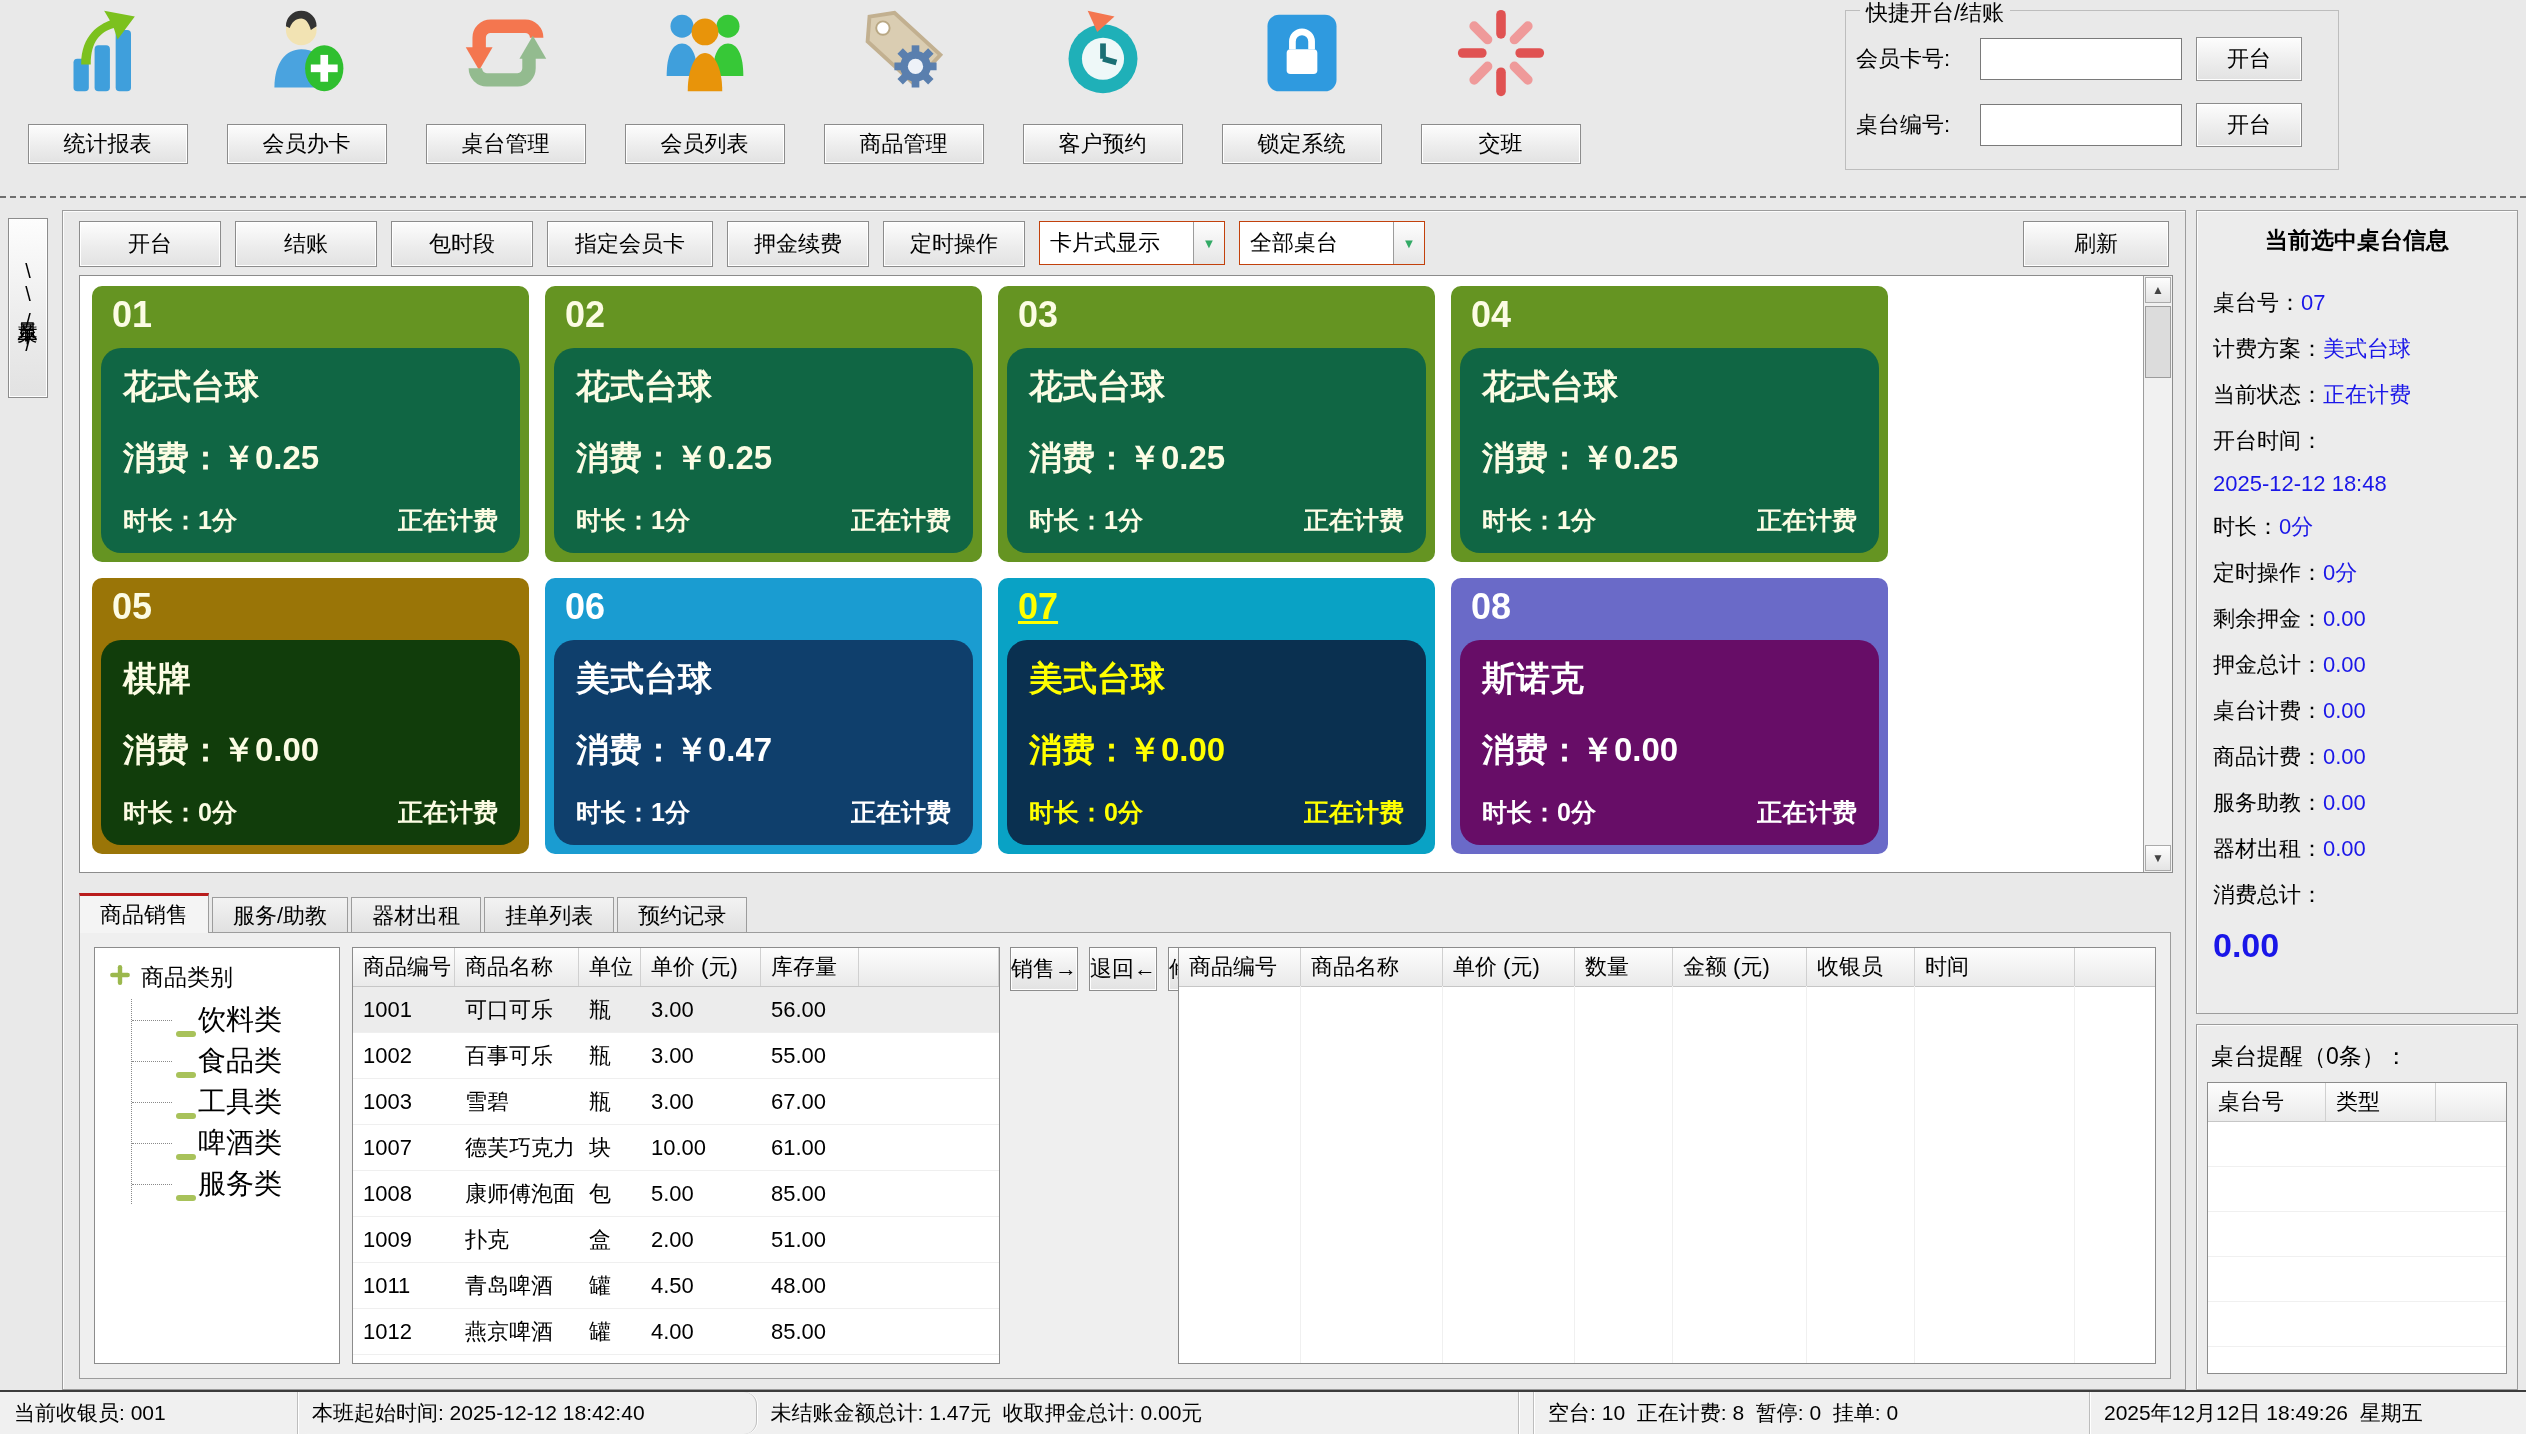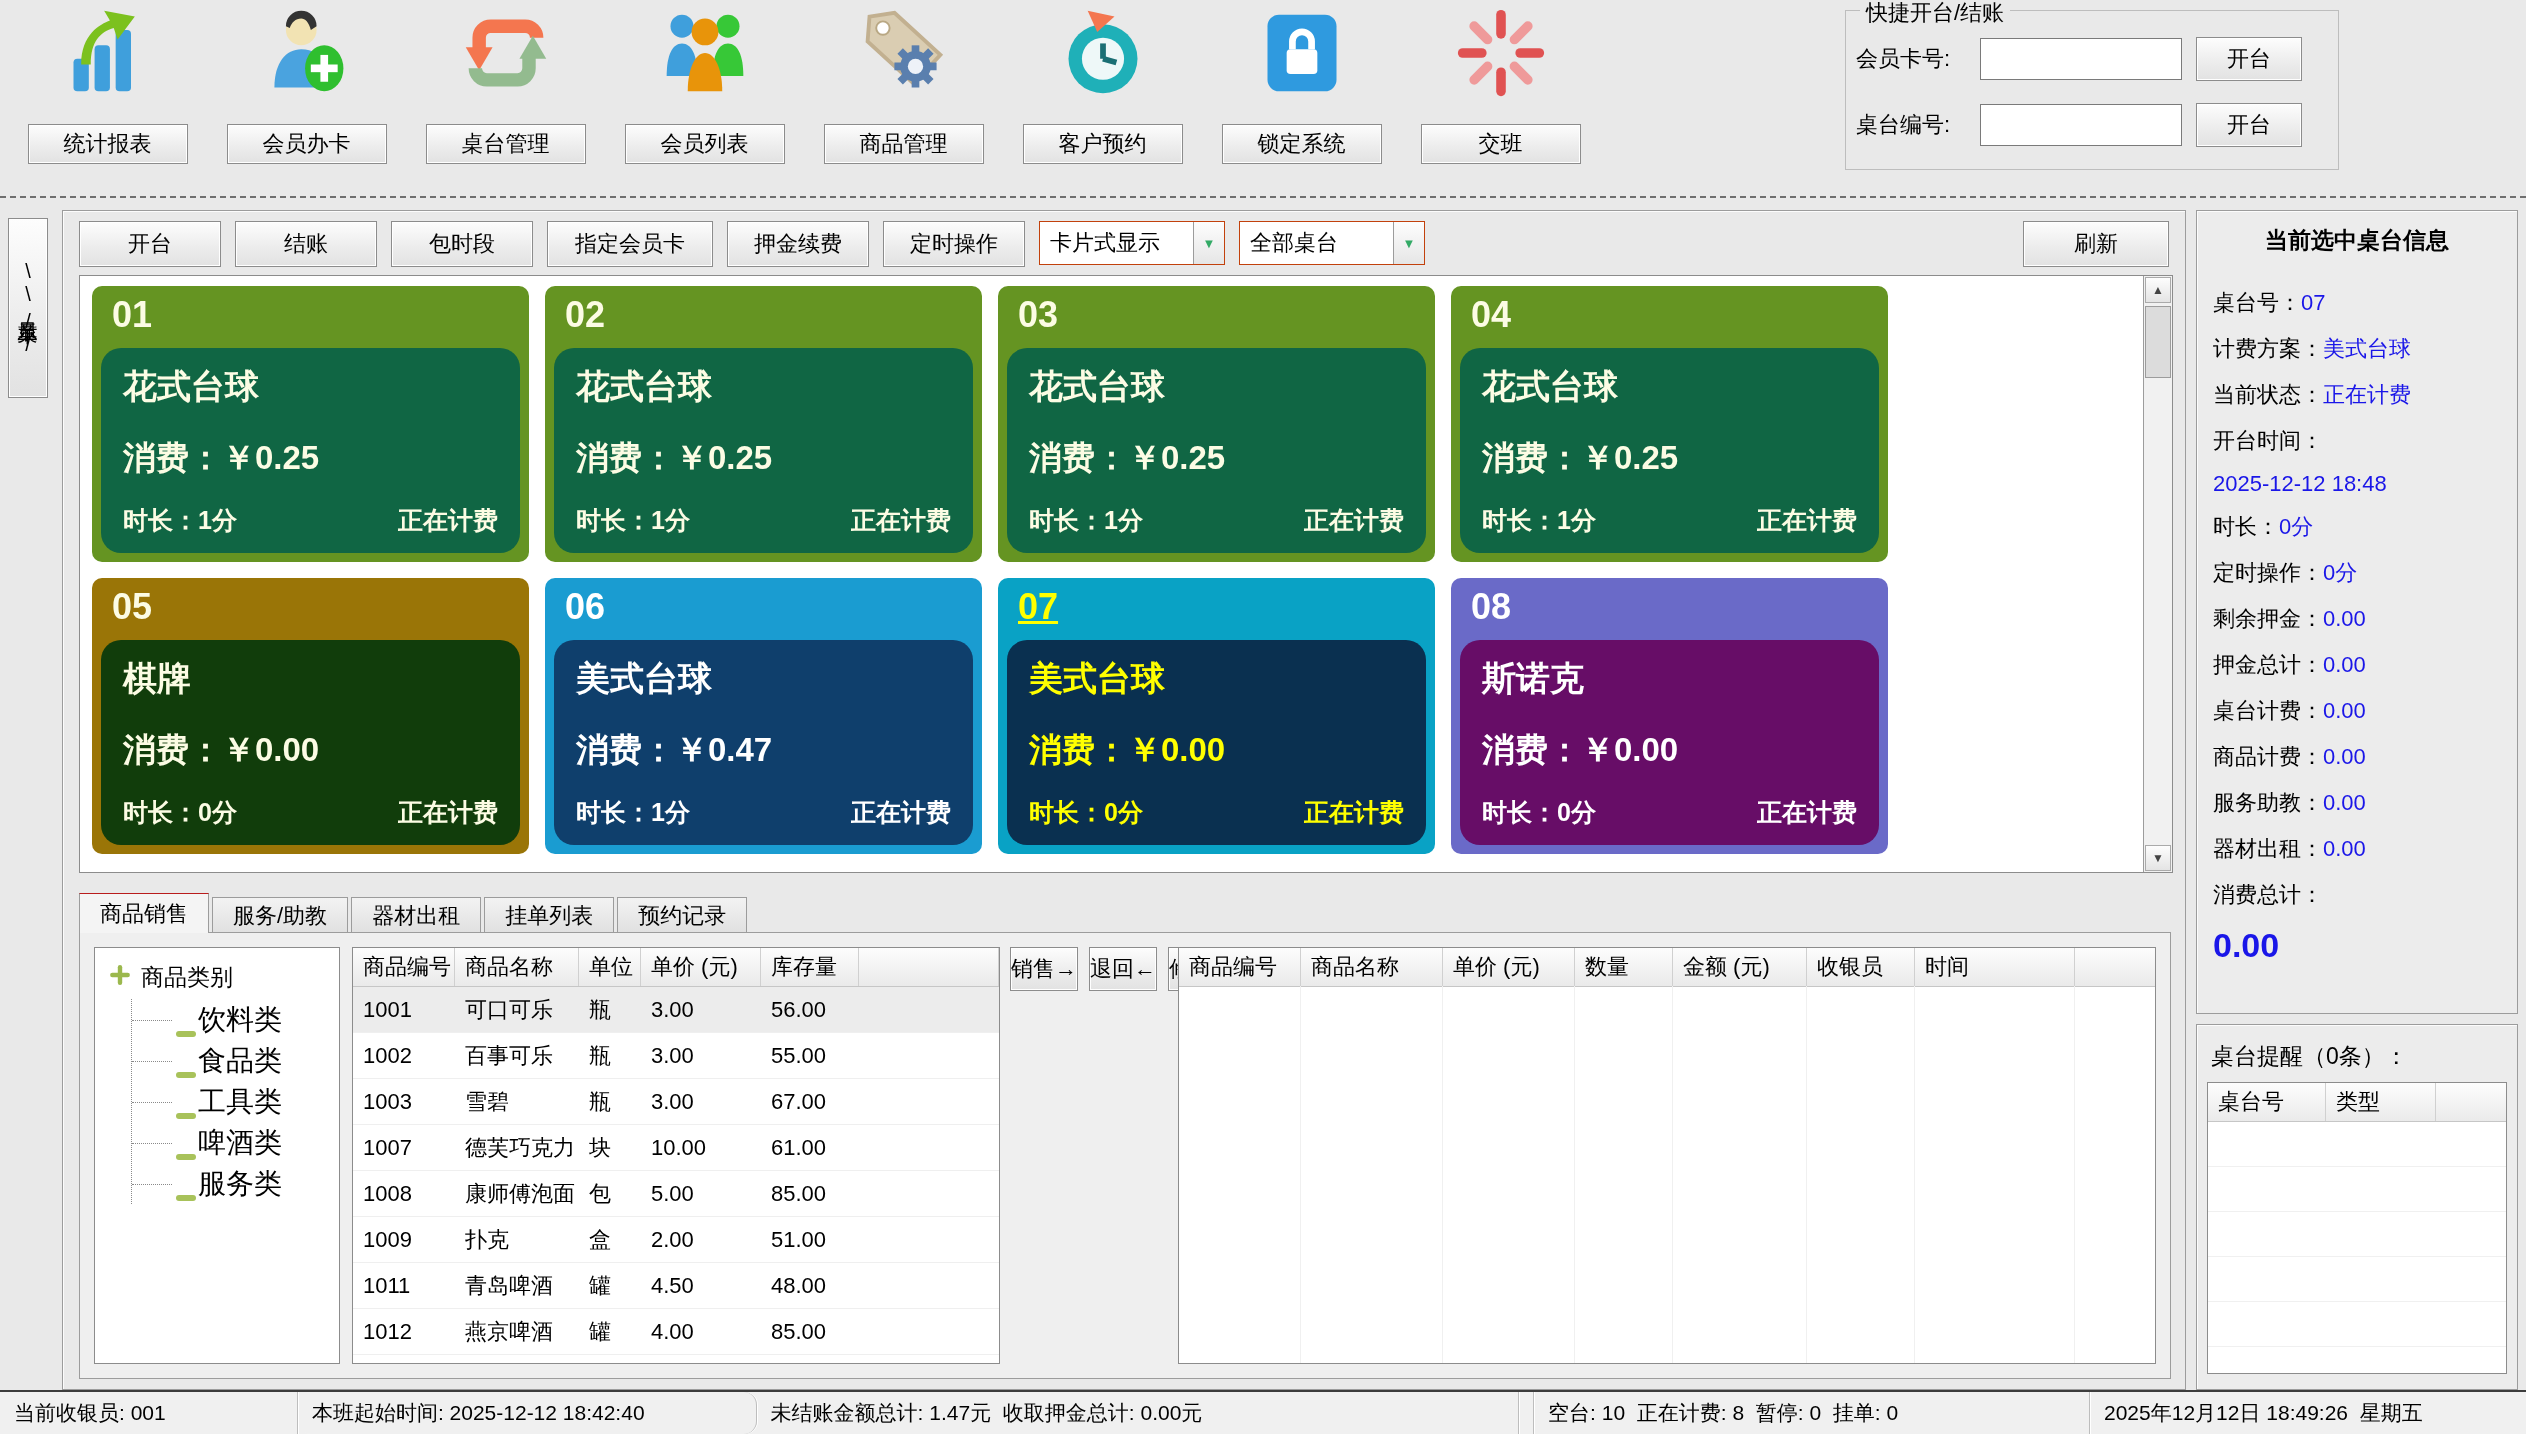--- a/index.html
+++ b/index.html
@@ -91,21 +91,21 @@
   .vscroll .thumb{position:absolute;left:1px;right:1px;top:30px;height:72px;background:#dcdcdc;border:1px solid #9c9c9c;box-sizing:border-box;}
 
   
   #tabsrow{position:absolute;left:16px;top:682px;height:40px;display:flex;align-items:flex-end;}
   .tab{
     height:36px;padding:0 20px;display:flex;align-items:center;font-size:22px;
     background:linear-gradient(180deg,#f3f3f3,#e0e0e0);
     border:1px solid #9c9c9c;border-bottom:none;margin-right:3px;box-sizing:border-box;
   }
   .tab.active{
-    height:40px;background:#f4f4f4;border-top:1px solid #b91c1c;position:relative;z-index:2;font-weight:normal;
+    height:40px;background:#f4f4f4;border-top:3px solid #b91c1c;position:relative;z-index:2;font-weight:normal;
   }
   #bottomarea{
     position:absolute;left:16px;top:721px;width:2092px;height:447px;
     background:#efefef;border:1px solid #9c9c9c;box-sizing:border-box;
   }
 
   
   #treepanel{position:absolute;left:14px;top:14px;width:246px;bottom:14px;background:#fff;border:1px solid #8c8c8c;padding:10px 8px;box-sizing:border-box;}
   .tree-root{display:flex;align-items:center;gap:10px;font-size:23px;padding:4px 2px 6px 6px;}
   .tree-kids{margin-left:28px;border-left:1px dotted #8a8a8a;}

